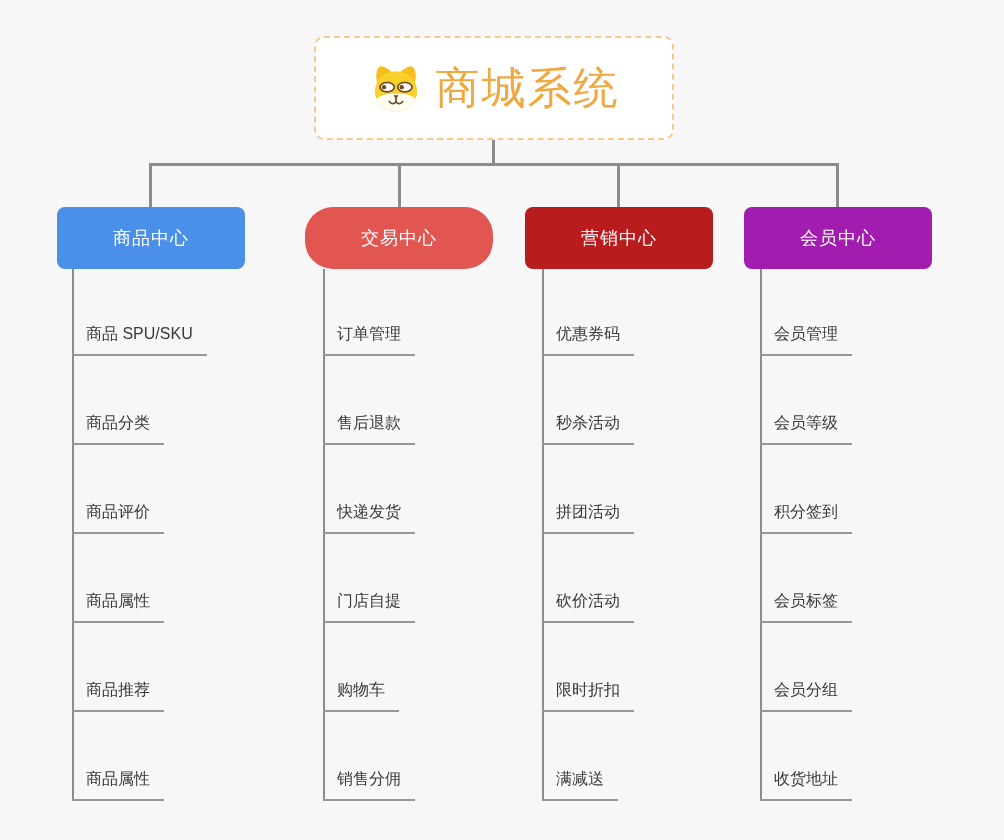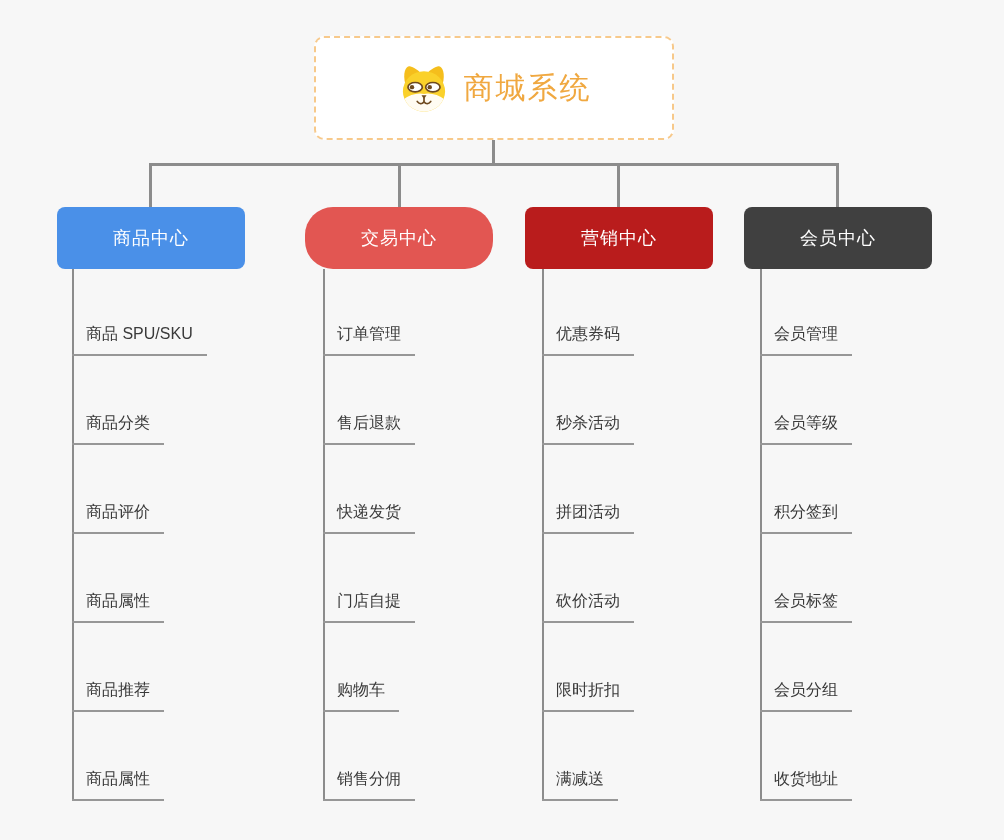--- a/index.html
+++ b/index.html
@@ -17,21 +17,21 @@
   .root{
     position:absolute;left:314px;top:36px;width:360px;height:104px;
     background:#FFFFFF;
     border:2px dashed var(--root_border,#F7C98B);
     border-radius:10px;
     box-sizing:border-box;
     display:flex;align-items:center;justify-content:center;gap:13px;
     cursor:pointer;
   }
   .root-title{
-    font-size:30px;
+    font-size:44px;
     letter-spacing:2px;
     color:var(--root_title,#F0A840);
     white-space:nowrap;
   }
   
   .hline,.vline,.trunk{position:absolute;background:var(--connector,#8C8C8C);}
   .stem{left:492px;top:140px;width:3px;height:24px;}
   .hline{left:149px;top:163px;width:690px;height:3px;}
   .drop{top:163px;width:3px;height:44px;}
   .trunk{top:269px;width:2px;height:532px;background:var(--connector,#8C8C8C);}
@@ -90,21 +90,21 @@
 
   <div class="branch" style="left: 57px; background-color: rgb(74, 144, 232);">
       <span>商品中心</span>
     </div>
   <div class="branch" style="left: 305px; background-color: rgb(226, 86, 82); border-radius: 28px;">
       <span>交易中心</span>
     </div>
   <div class="branch" style="left: 525px; background-color: #b91c1c;">
       <span>营销中心</span>
     </div>
-  <div class="branch" style="left: 744px; background-color: #404040;">
+  <div class="branch" style="left: 744px; background-color: #a21caf;">
       <span>会员中心</span>
     </div>
 
   <div class="trunk" style="left:72px"></div>
   <div class="trunk" style="left:323px"></div>
   <div class="trunk" style="left:542px"></div>
   <div class="trunk" style="left:760px"></div>
 
   <div class="item" style="left:72px;top:317px">商品 SPU/SKU</div>
   <div class="item" style="left:72px;top:406px">商品分类</div>

